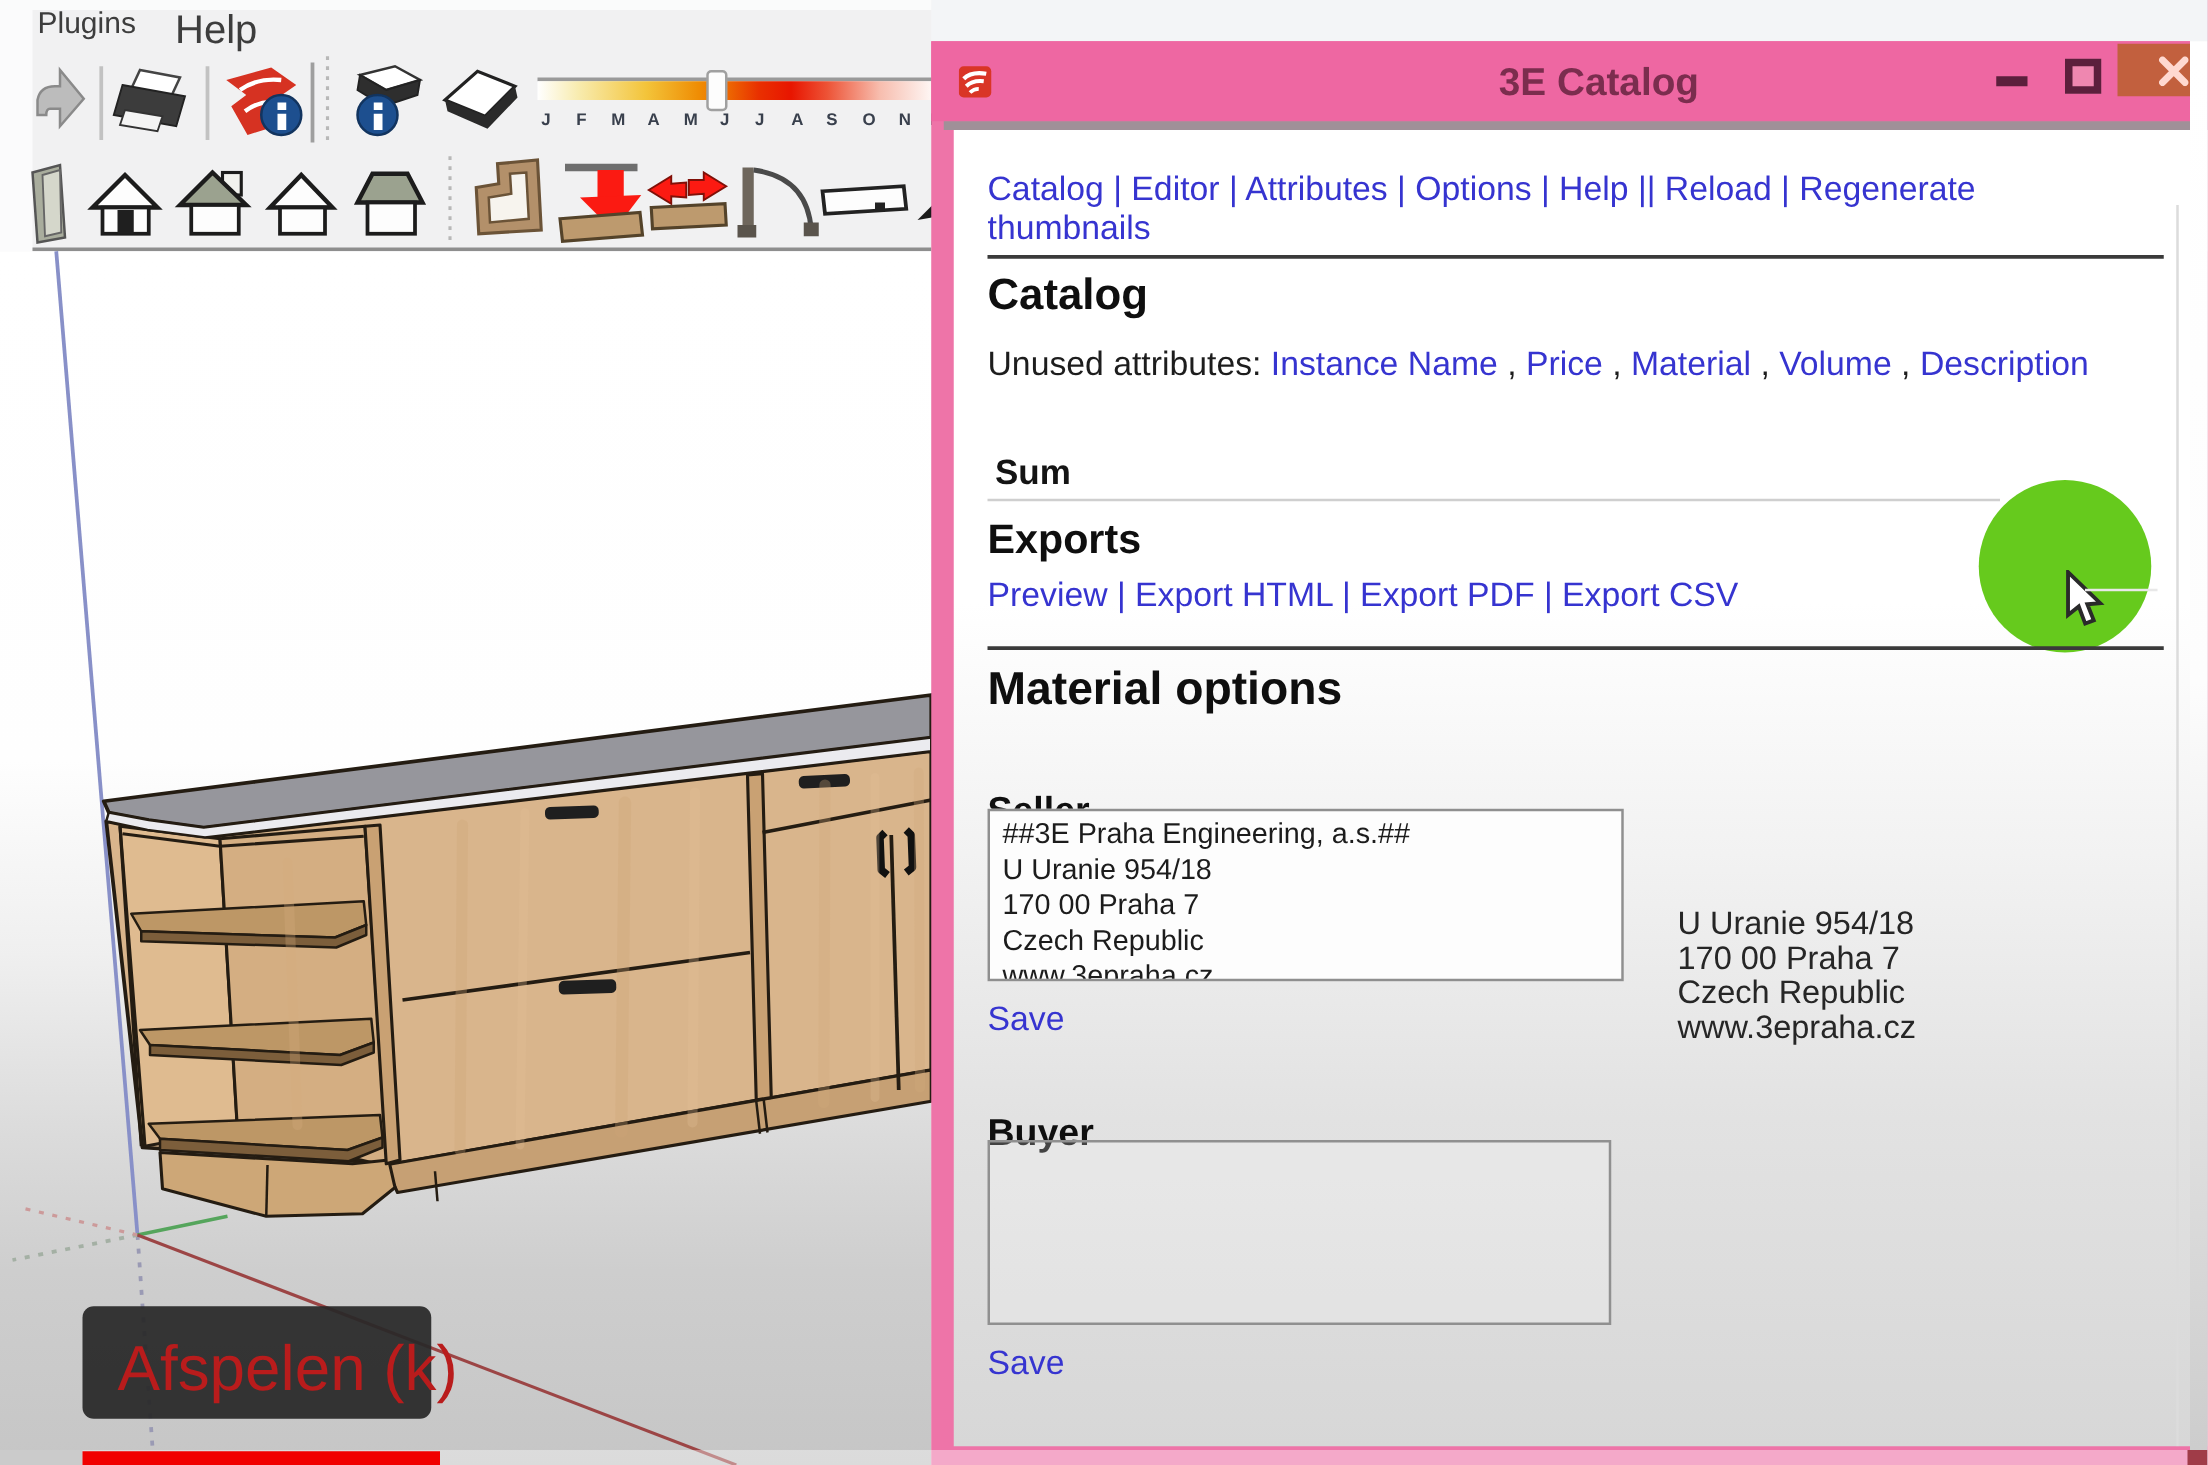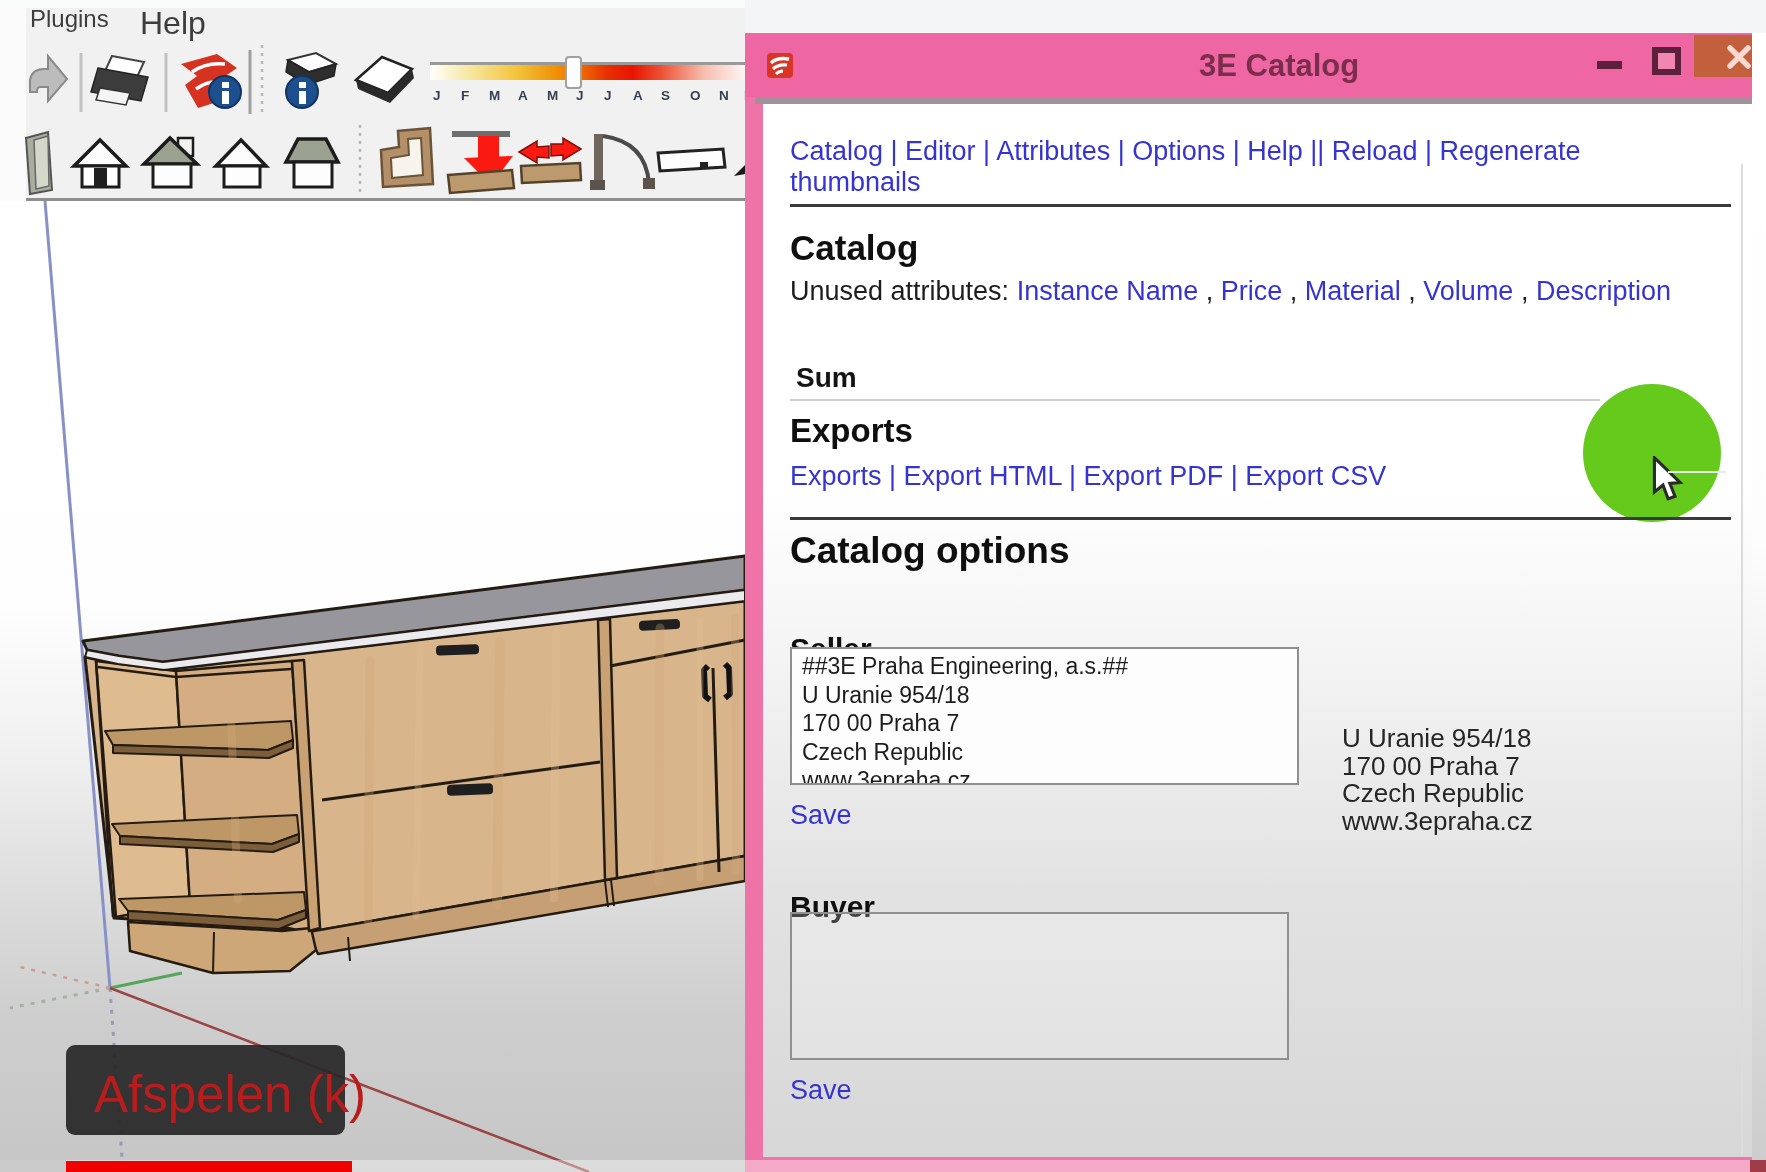--- a/index.html
+++ b/index.html
@@ -204,29 +204,29 @@
       background:linear-gradient(180deg,#ffffff 0%,#ffffff 36%,#f2f2f2 55%,#e2e2e2 75%,#d7d7d7 100%);overflow:hidden;">
 
     <div class="abs" style="left:820px;top:280px;width:138px;height:138px;border-radius:50%;background:#66ca1d;"></div>
     <svg class="abs" style="left:886px;top:352px;" width="40" height="48" viewBox="0 0 23 28">
       <path d="M3 1 L3 21 L8 17 L11 25 L15 23.5 L12 16 L18 15.5 Z" fill="#fff" stroke="#2a2a2a" stroke-width="1.8"></path>
     </svg>
 
     <div class="abs" style="left:978px;top:60px;width:2px;height:993px;background:#dcdcdc;"></div>
     <div class="abs lnk" style="left:27px;top:32px;line-height:31px;">Catalog | Editor | Attributes | Options | Help || Reload | Regenerate<br>thumbnails</div>
     <div class="abs" style="left:27px;top:100px;width:941px;height:3px;background:#3a3a3a;"></div>
-    <div class="abs h2" style="left:27px;top:112px;margin-top:12px;">Catalog</div>
+    <div class="abs h2" style="left:27px;top:112px;">Catalog</div>
     <div class="abs txt" style="left:27px;top:172px;">Unused attributes: <span class="bl">Instance Name</span> , <span class="bl">Price</span> , <span class="bl">Material</span> , <span class="bl">Volume</span> , <span class="bl">Description</span></div>
     <div class="abs" style="left:33px;top:258px;font-size:28px;font-weight:700;color:#141414;">Sum</div>
     <div class="abs" style="left:27px;top:295px;width:810px;height:2px;background:#cfcfcf;"></div>
     <div class="abs h2" style="left:27px;top:308px;font-size:33px;">Exports</div>
-    <div class="abs lnk" style="left:27px;top:357px;">Exports | Export HTML | Export PDF | Export CSV</div>
+    <div class="abs lnk" style="left:27px;top:357px;">Preview | Export HTML | Export PDF | Export CSV</div>
     <div class="abs" style="left:27px;top:413px;width:941px;height:3px;background:#3a3a3a;"></div>
     <div class="abs" style="left:905px;top:367px;width:58px;height:2px;background:#e8e8e8;"></div>
-    <div class="abs h2" style="left:27px;top:426px;font-size:37px;">Catalog options</div>
+    <div class="abs h2" style="left:27px;top:426px;font-size:37px;">Material options</div>
     <div class="abs h3" style="left:27px;top:484px;">Seller</div>
     <div class="abs" style="left:27px;top:543px;width:495px;height:131px;border:2px solid #8f8f8f;background:#fdfdfd;
          font-size:23px;line-height:28.5px;color:#1c1c1c;padding:3px 0 0 10px;overflow:hidden;">##3E Praha Engineering, a.s.##<br>U Uranie 954/18<br>170 00 Praha 7<br>Czech Republic<br>www.3epraha.cz</div>
     <div class="abs lnk" style="left:27px;top:696px;">Save</div>
     <div class="abs h3" style="left:27px;top:742px;">Buyer</div>
     <div class="abs" style="left:27px;top:808px;width:495px;height:144px;border:2px solid #909090;background:rgba(255,255,255,.22);"></div>
     <div class="abs lnk" style="left:27px;top:971px;">Save</div>
     <div class="abs h3" style="left:27px;top:1012px;text-align:right;">Seller's logo</div>
 
     <div class="abs" style="left:579px;top:621px;font-size:26px;color:#262626;line-height:27.5px;">U Uranie 954/18<br>170 00 Praha 7<br>Czech Republic<br>www.3epraha.cz</div>

